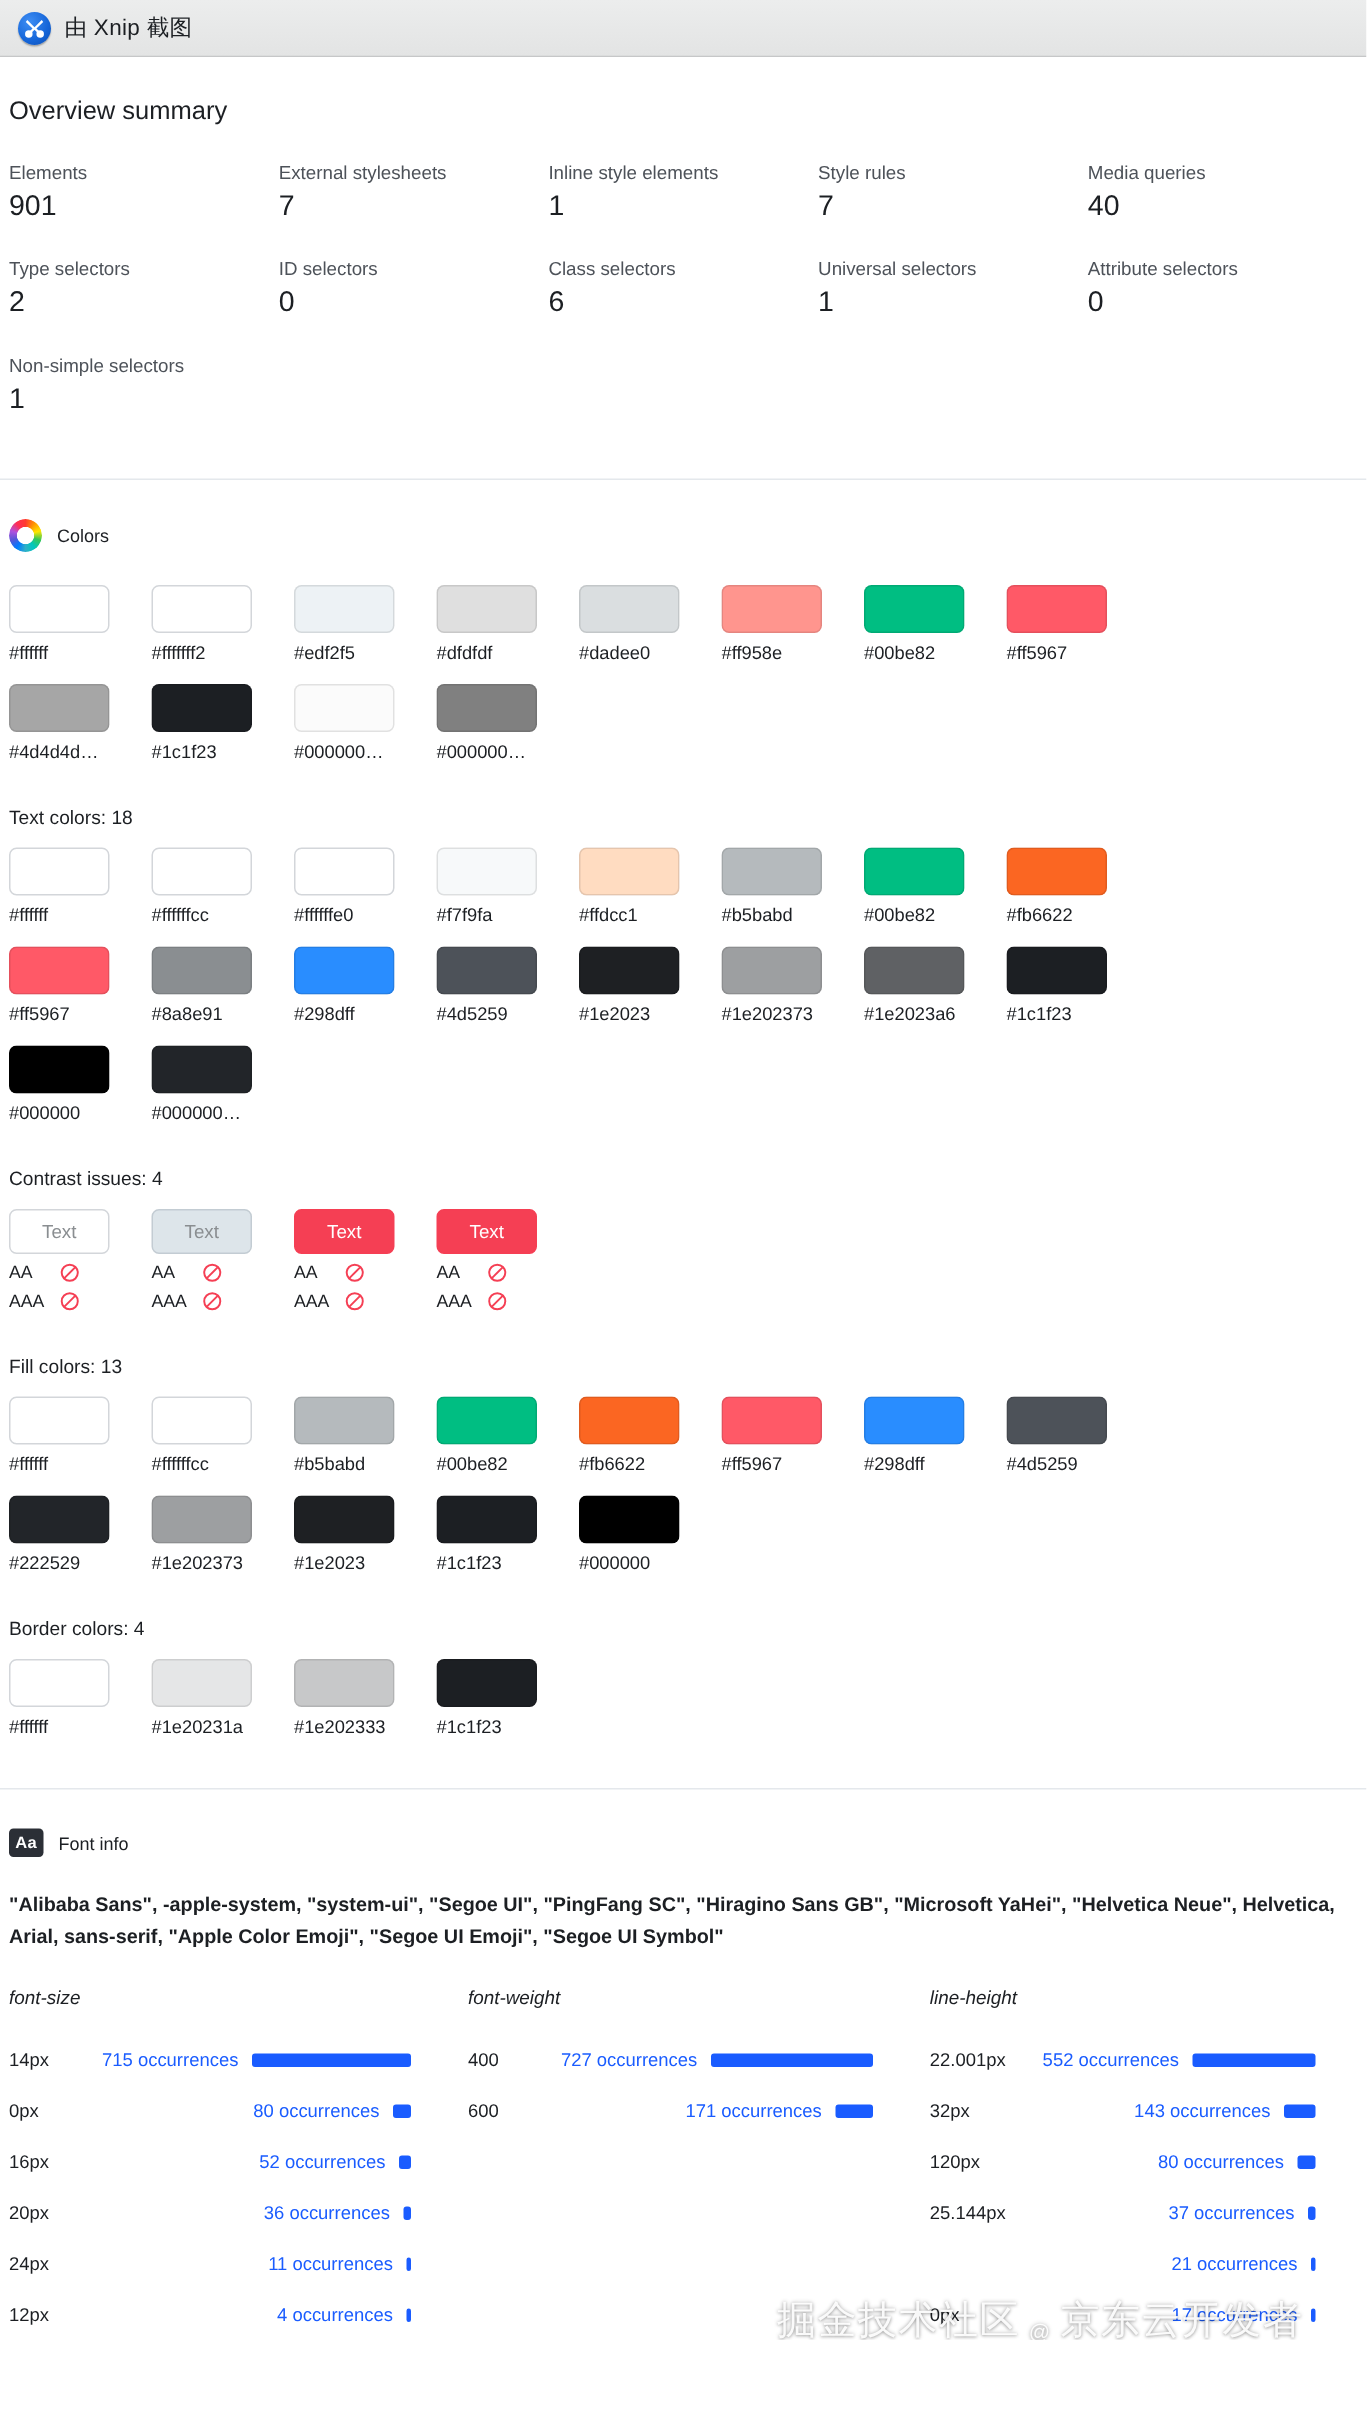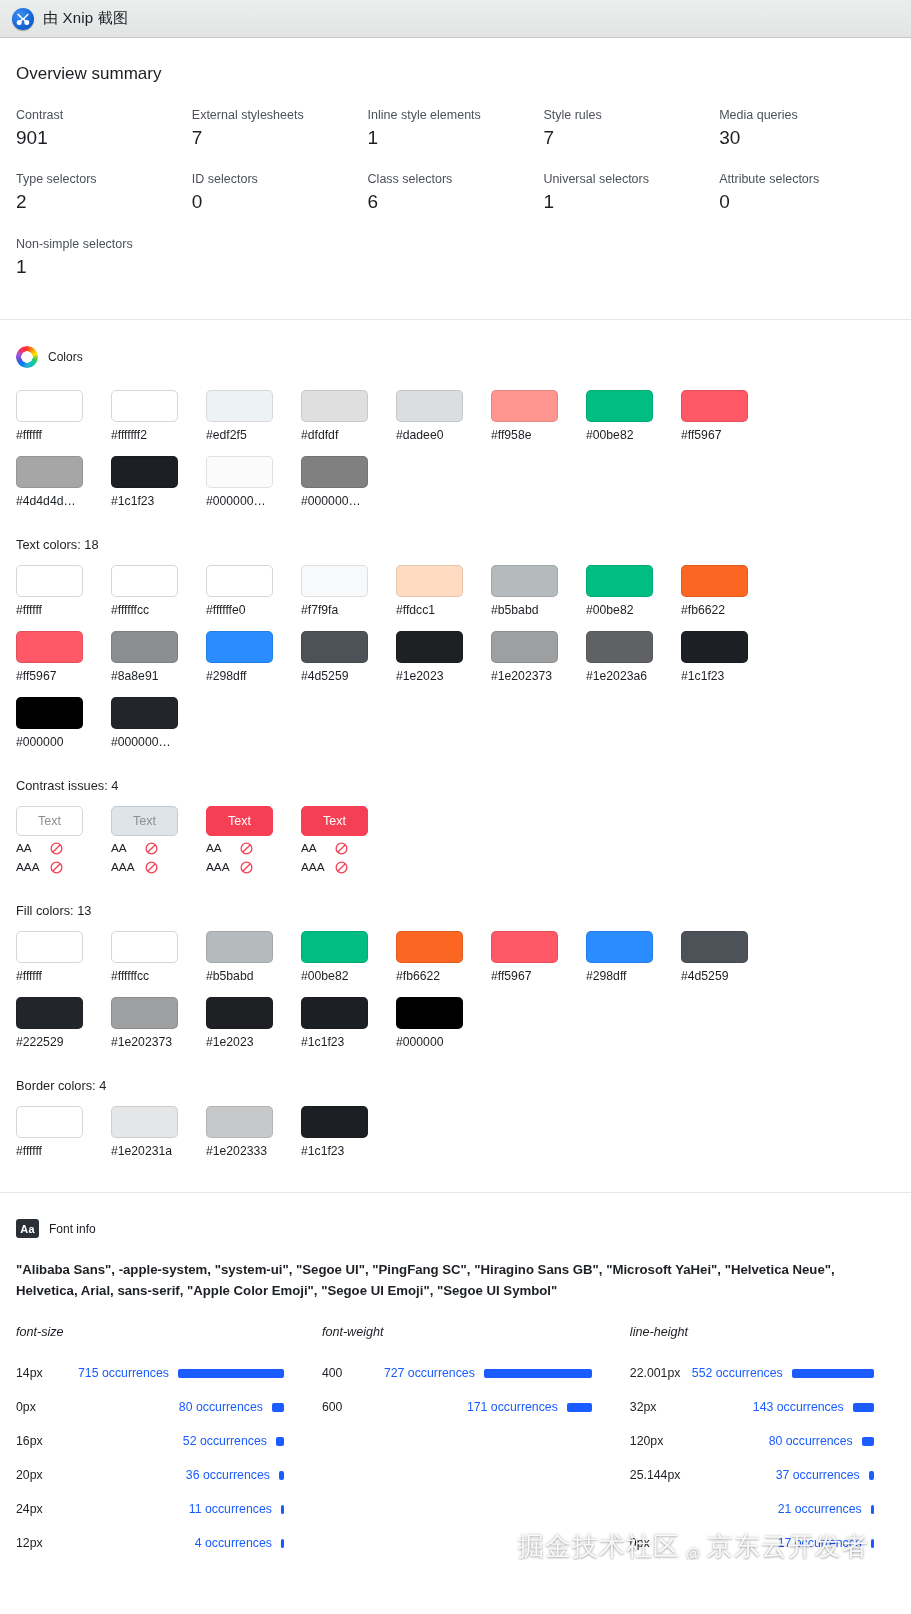--- a/index.html
+++ b/index.html
@@ -25,21 +25,21 @@
   .xnip-logo {
     width: 22px; height: 22px; border-radius: 50%;
     background: radial-gradient(circle at 35% 30%, #3f8ef4 0%, #1565d8 60%, #0c4cb0 100%);
     position: relative; flex: none;
     box-shadow: 0 1px 1px rgba(0,0,0,.3);
   }
   .xnip-logo svg { position: absolute; left: 0; top: 0; }
   .titlebar-text { font-size: 15px; color: #1c1f23; letter-spacing: .2px; }
 
   
-  .section { padding: 0 16px; }
+  .section { padding: 0 6px; }
   .divider { height: 1px; background: #e4e8ec; margin: 0; }
 
   .page-title {
     font-size: 17px;
     font-weight: 400;
     color: #1c1f23;
     margin: 26px 0 22px 0;
   }
 
   
@@ -187,38 +187,38 @@
       <circle cx="14.8" cy="14.6" r="2.5" fill="#ffffff"></circle>
     </svg>
   </span>
   <span class="titlebar-text">由 Xnip 截图</span>
 </div>
 
 <div class="section">
   <div class="page-title">Overview summary</div>
   <div class="summary-grid" id="summary-grid">
       <div class="summary-cell">
-        <div class="summary-label">Contrast</div>
+        <div class="summary-label">Elements</div>
         <div class="summary-value">901</div>
       </div>
       <div class="summary-cell">
         <div class="summary-label">External stylesheets</div>
         <div class="summary-value">7</div>
       </div>
       <div class="summary-cell">
         <div class="summary-label">Inline style elements</div>
         <div class="summary-value">1</div>
       </div>
       <div class="summary-cell">
         <div class="summary-label">Style rules</div>
         <div class="summary-value">7</div>
       </div>
       <div class="summary-cell">
         <div class="summary-label">Media queries</div>
-        <div class="summary-value">30</div>
+        <div class="summary-value">40</div>
       </div>
       <div class="summary-cell">
         <div class="summary-label">Type selectors</div>
         <div class="summary-value">2</div>
       </div>
       <div class="summary-cell">
         <div class="summary-label">ID selectors</div>
         <div class="summary-value">0</div>
       </div>
       <div class="summary-cell">

